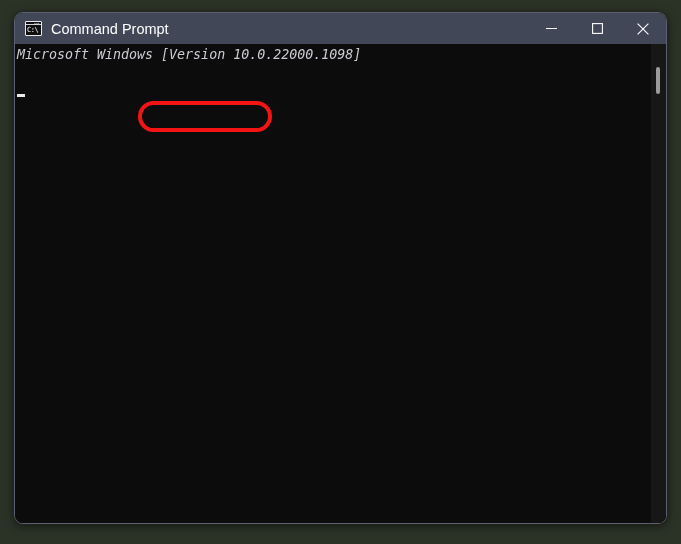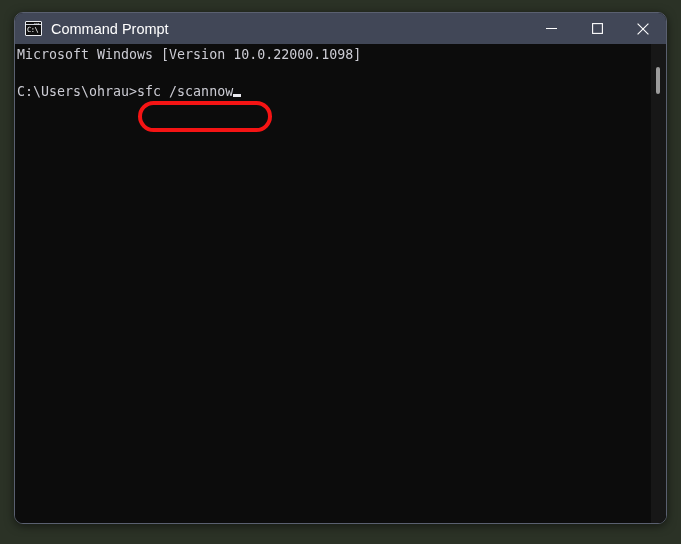--- a/index.html
+++ b/index.html
@@ -122,20 +122,21 @@
     right: 0;
     bottom: 0;
     background: #0c0c0c;
     font-family: "DejaVu Sans Mono", monospace;
     font-size: 13.3px;
     line-height: 18.5px;
     color: #ccccd4;
     padding: 2px 0 0 0;
     box-sizing: border-box;
     overflow: hidden;
+    font-style: italic;
   }
   .term-line {
     white-space: pre;
     padding-left: 2px;
     height: 18.5px;
   }
   .term-line.blank { height: 18.5px; }
   #cursor-block {
     display: inline-block;
     width: 8px;
@@ -208,21 +209,21 @@
           <line x1="0.6" y1="0.6" x2="11.4" y2="11.4" stroke="#ffffff" stroke-width="1.1"></line>
           <line x1="11.4" y1="0.6" x2="0.6" y2="11.4" stroke="#ffffff" stroke-width="1.1"></line>
         </svg>
       </div>
     </div>
   </div>
 
   <div id="terminal-body">
     <div class="term-line">Microsoft Windows [Version 10.0.22000.1098]</div>
     <div class="term-line blank"></div>
-    <div class="term-line"><span>C:\Users\ohrau&gt;sfc /scannow</span><span id="cursor-block"></span></div>
+    <div class="term-line"><span id="cursor-block"></span></div>
   </div>
 
   <div id="term-scrollbar">
     <div id="term-scroll-thumb"></div>
   </div>
 
   <div id="annotation-highlight"></div>
 
 </div>
 

